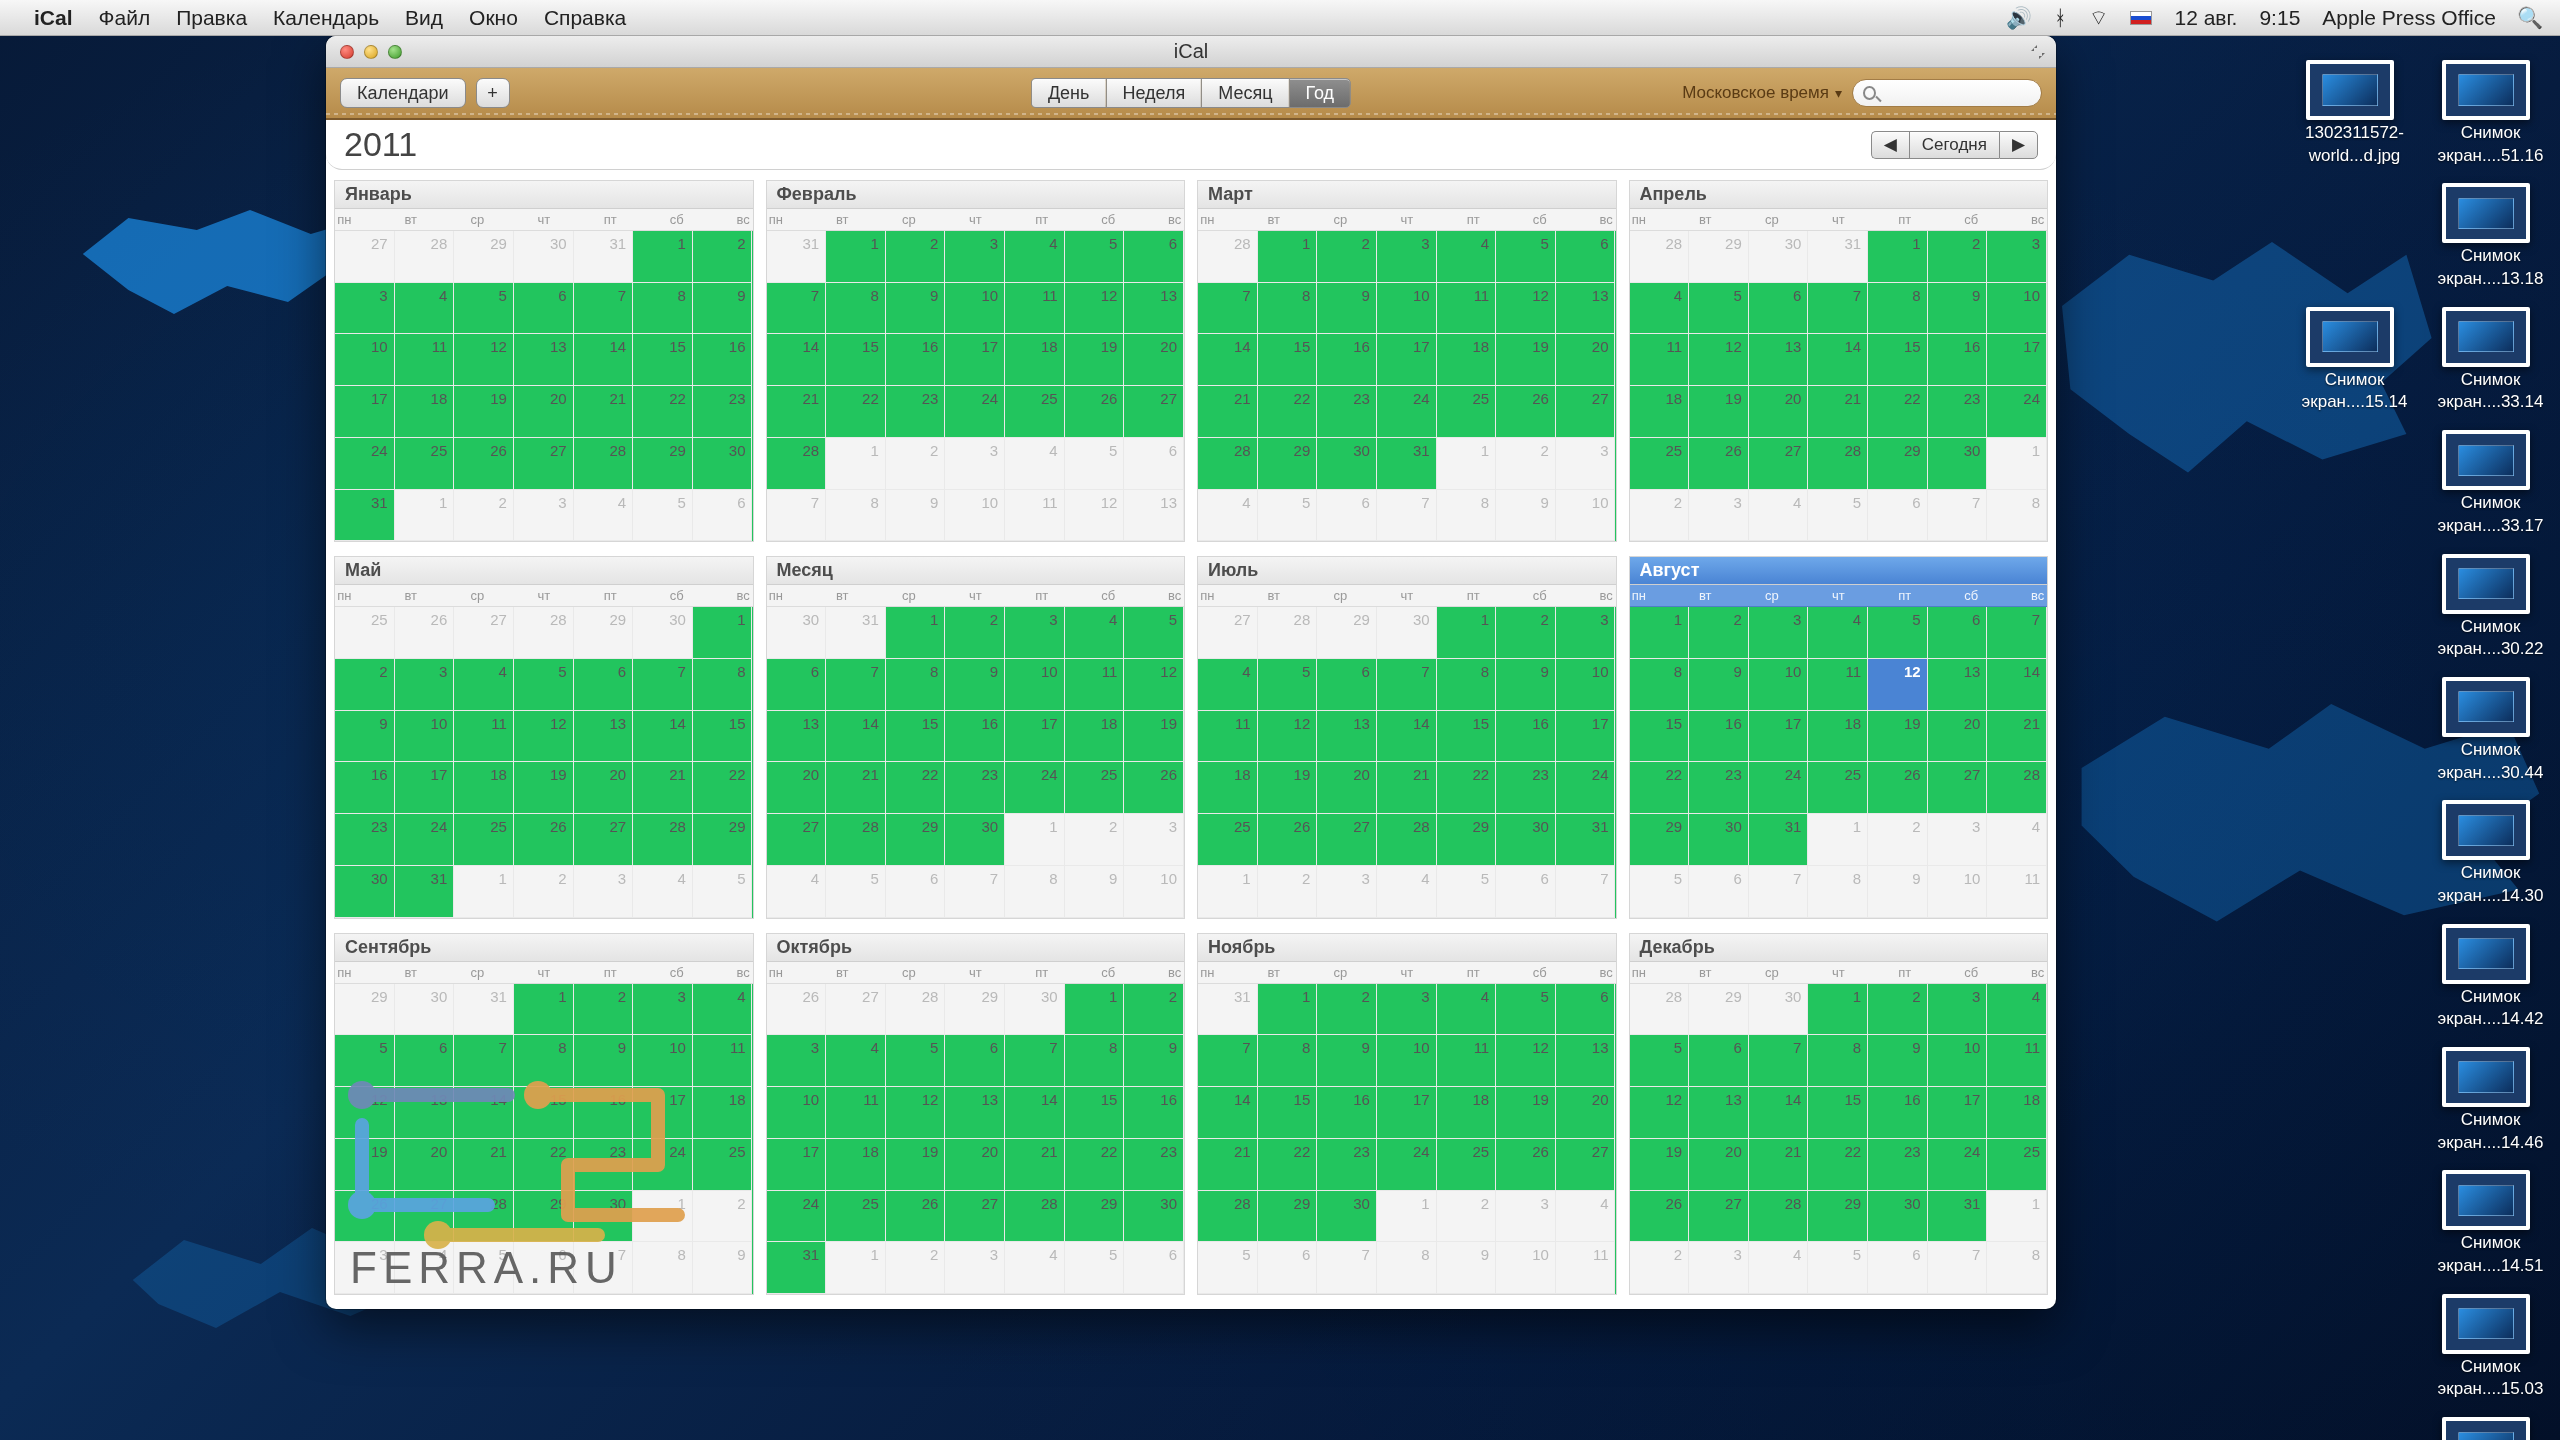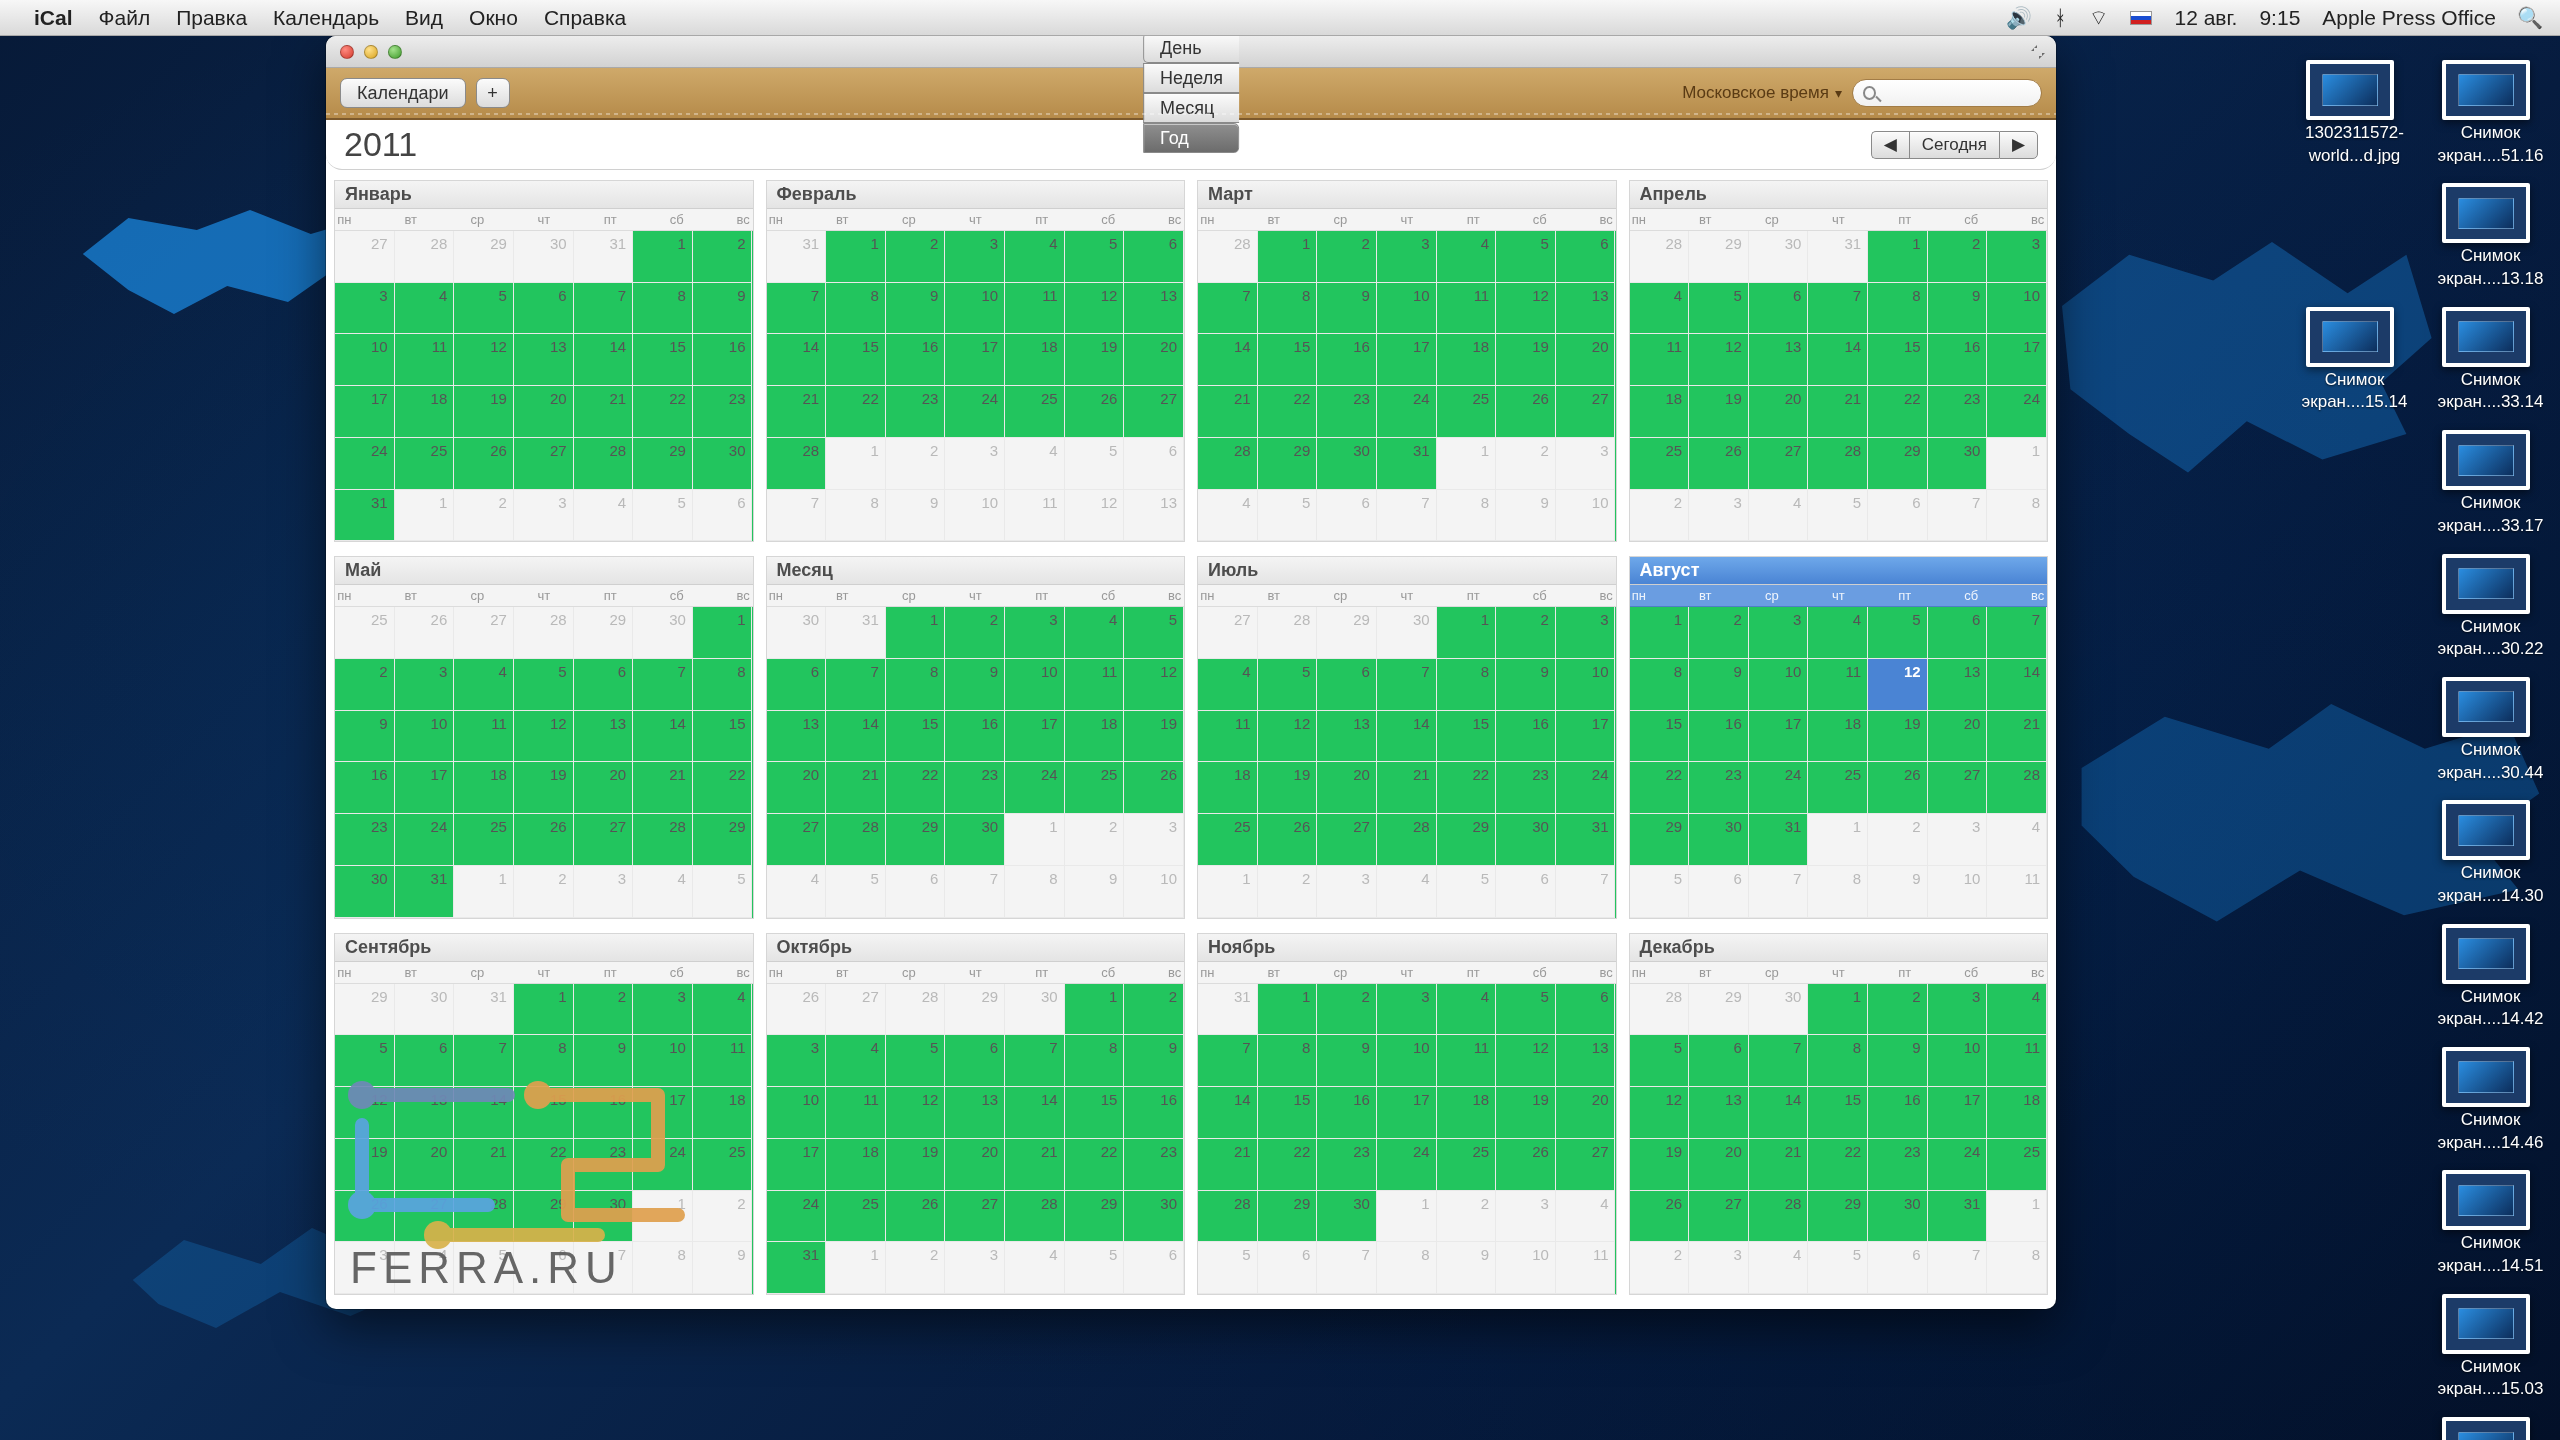--- a/index.html
+++ b/index.html
@@ -44,21 +44,21 @@
   .titlebar .title { position:absolute; left:0; right:0; text-align:center; font-size:20px; color:#333;}
   .expand-icon { position:absolute; right:10px; top:8px; width:16px; height:16px; }
   .toolbar { height: 52px; background: linear-gradient(#cfa96a,#b68b4a); border-bottom: 2px solid #7d5a2c; display:flex; align-items:center; padding: 0 14px; gap: 10px; position:relative; }
   .stitches { position:absolute; left:0; right:0; bottom:3px; height:2px; background-image: repeating-linear-gradient(90deg, rgba(255,255,255,.35) 0 4px, transparent 4px 8px); }
   .btn { height: 30px; padding: 0 16px; display:flex; align-items:center; font-size:18px; background: linear-gradient(#fbfbfb,#dcdcdc); border:1px solid #8a8a8a; border-radius: 7px; color:#333; box-shadow: 0 1px 0 rgba(255,255,255,.5) inset; cursor: default; }
   .seg { display:flex; }
   .seg .btn { border-radius: 0; border-right-width: 0; }
   .seg .btn:first-child { border-top-left-radius:5px; border-bottom-left-radius:5px; }
   .seg .btn:last-child  { border-top-right-radius:5px; border-bottom-right-radius:5px; border-right-width:1px; }
   .seg .btn.active { background: linear-gradient(#8f8f8f,#6c6c6c); color: #fff; }
-  .toolbar .center { position:absolute; left:50%; transform:translateX(-50%);flex-direction:column; }
+  .toolbar .center { position:absolute; left:50%; transform:translateX(-50%); }
   .tz { margin-left:auto; font-size:17px; color: #5a3b14; display:flex; align-items:center; gap:6px; }
   .tz .arrow { font-size:14px; }
   .search { width: 190px; height: 28px; border-radius: 16px; border:1px solid #a27c46; background: linear-gradient(#fff,#f1f1f1); display:flex; align-items:center; padding:0 10px; gap:6px; }
   .search input { border:none; outline:none; background:transparent; font-size:16px; width:100%; }
   .search .mag { width:14px; height:14px; border:2px solid #888; border-radius:50%; position:relative; }
   .search .mag::after { content:""; position:absolute; width:7px; height:2px; background:#888; transform:rotate(45deg); left:10px; top:10px; }
   .subhead { height: 50px; border-bottom:1px solid #d0d0d0; display:flex; align-items:center; padding: 0 18px; font-size:34px; color:#444; font-weight:300;border-radius:16px; }
   .subhead .nav { margin-left:auto; display:flex; }
   .subhead .nav .btn { font-size:17px; height:28px; padding:0 12px; }
   

